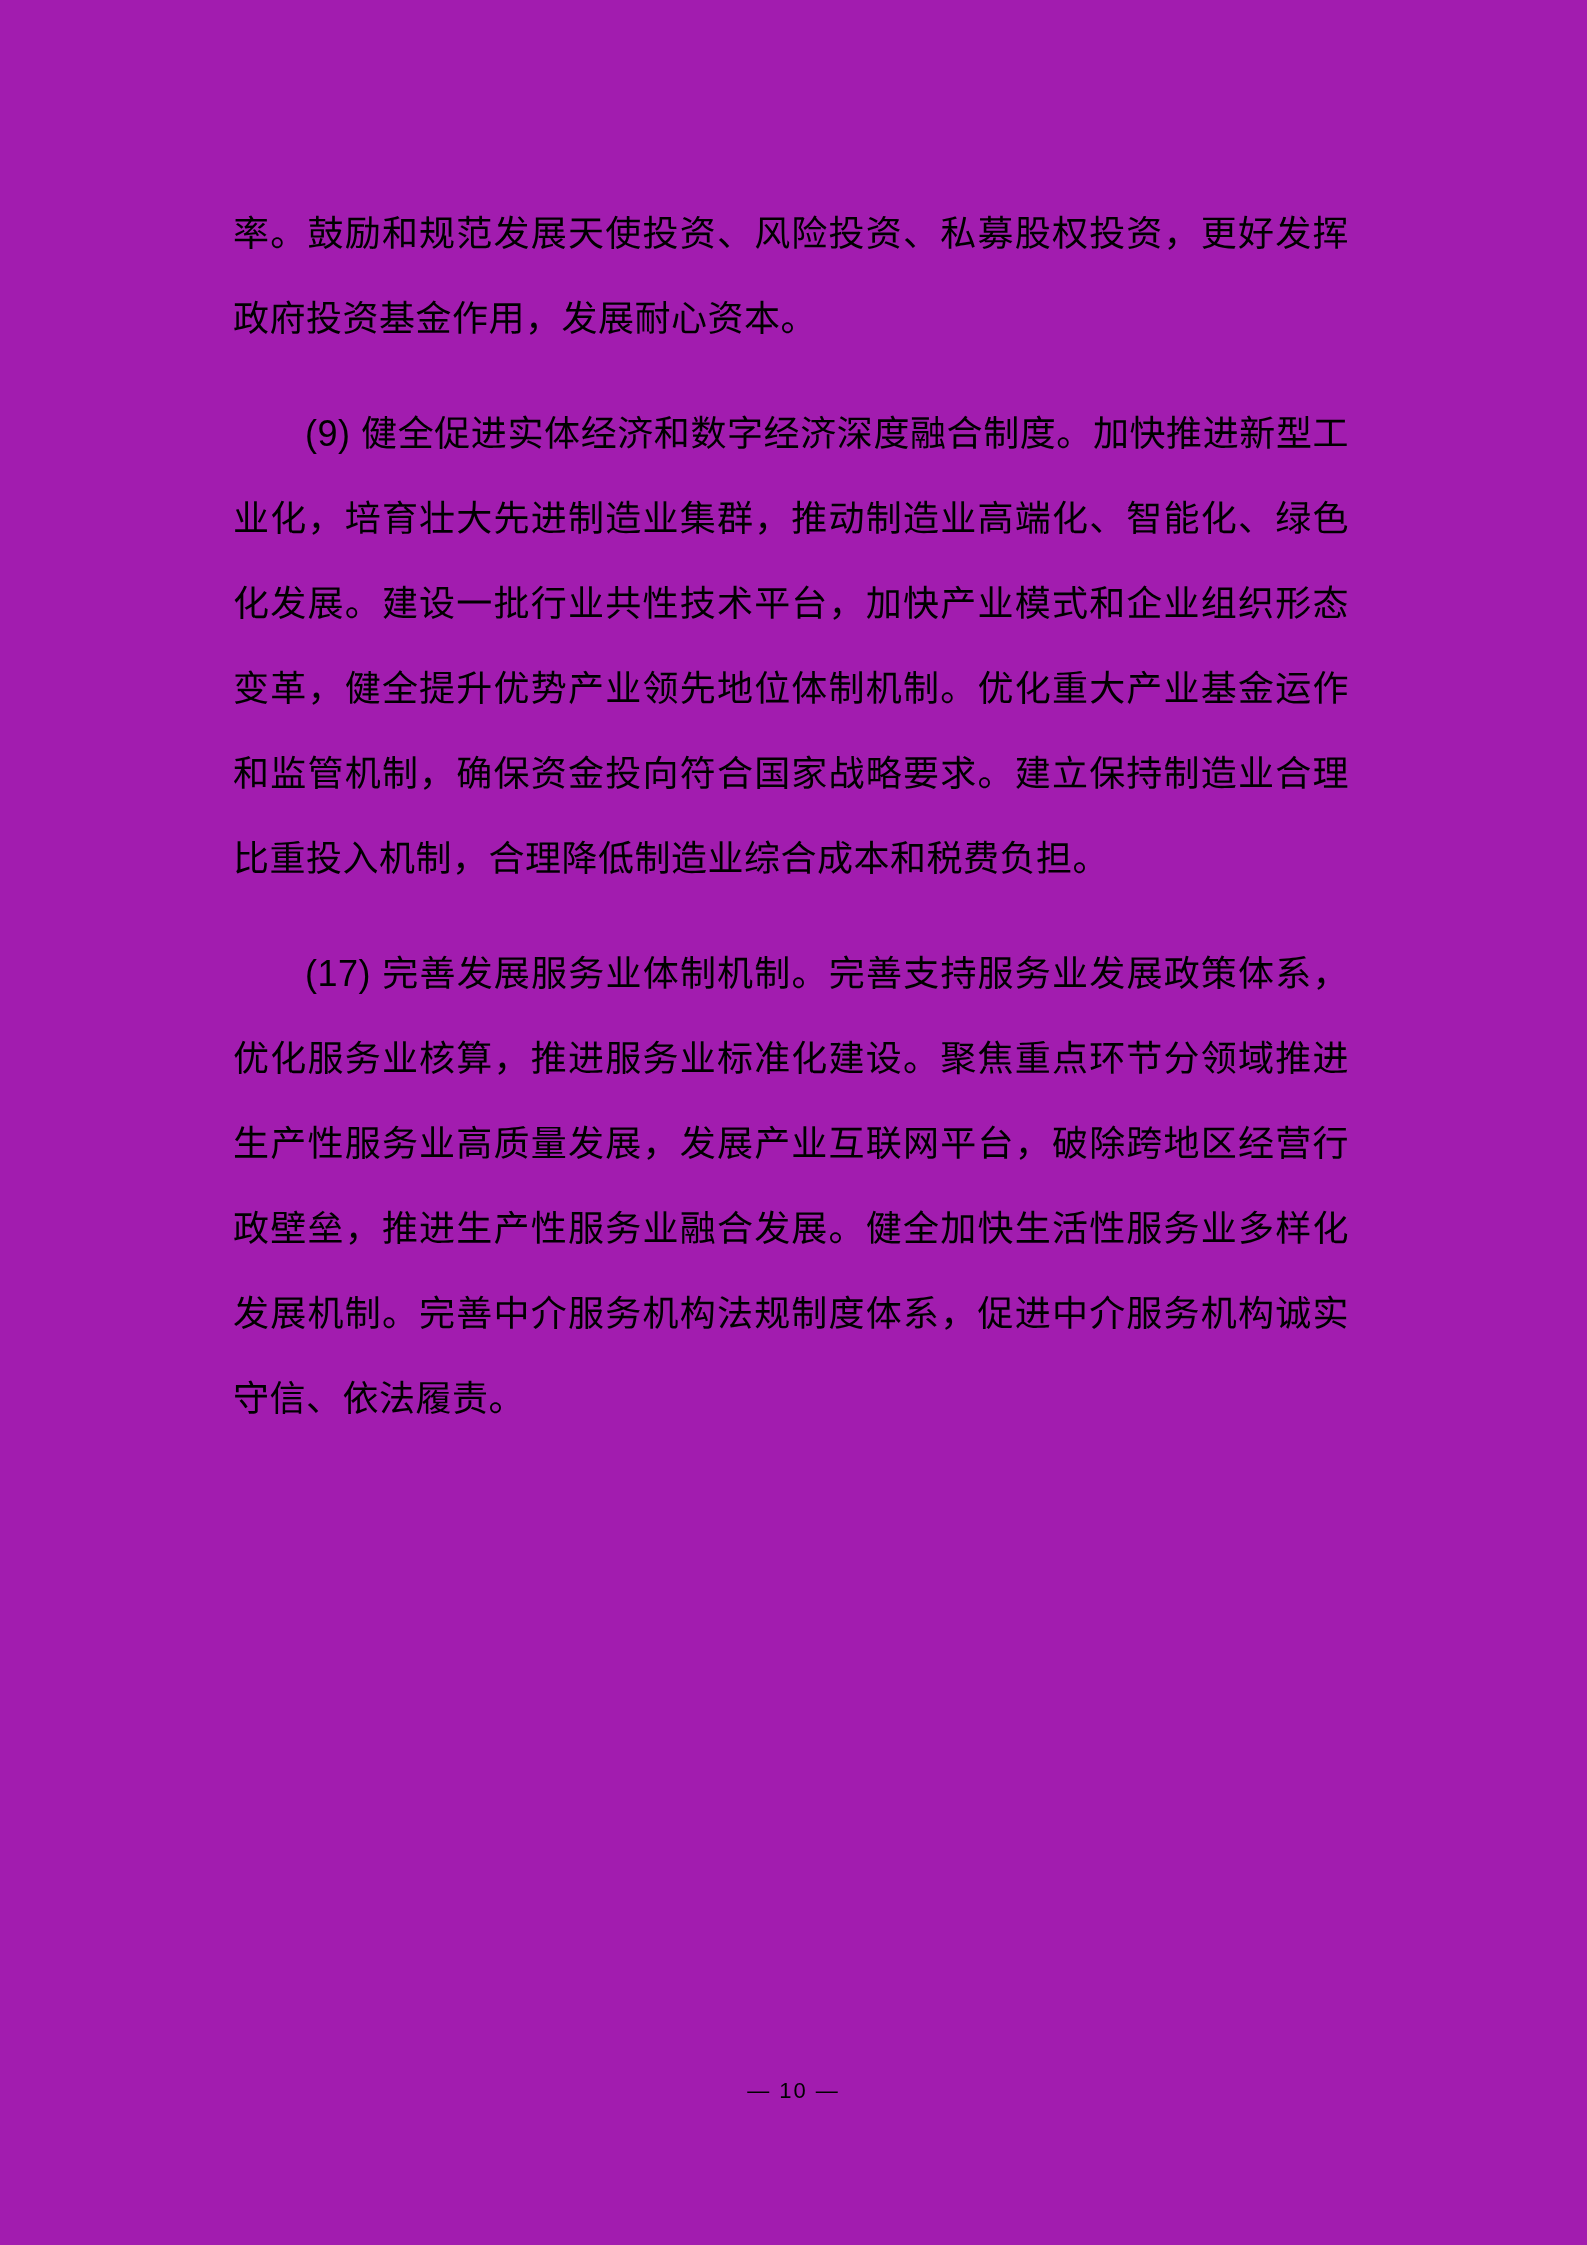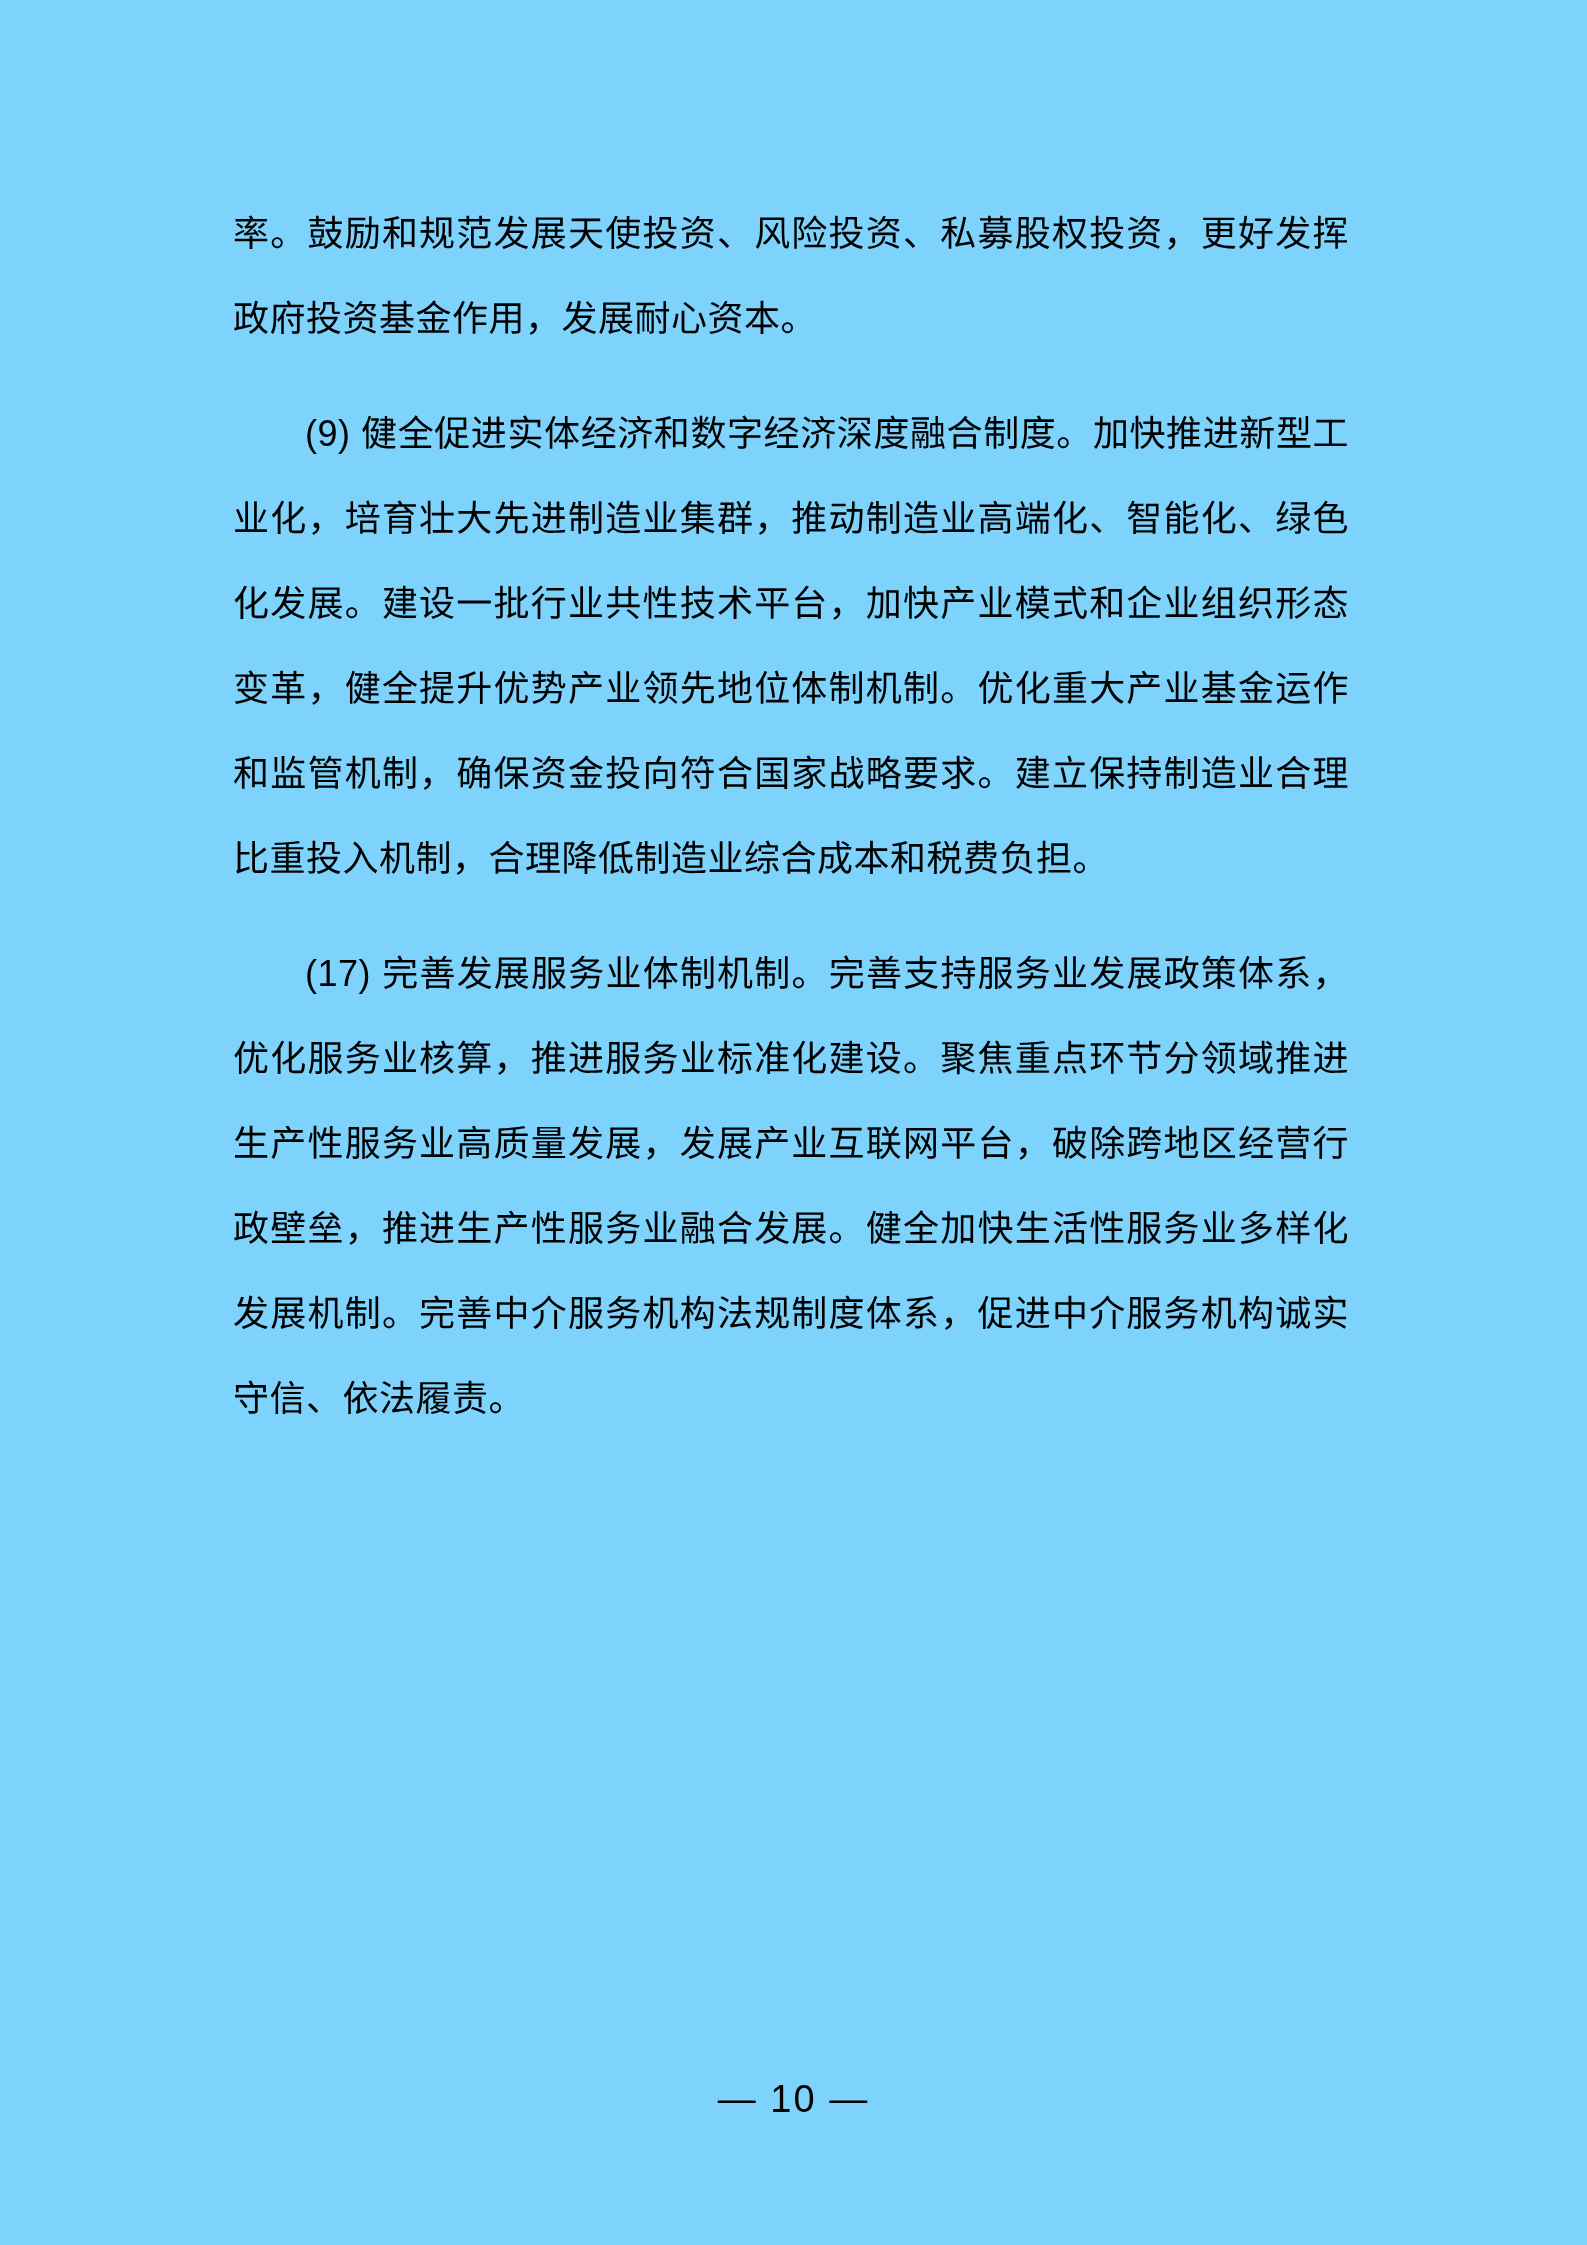--- a/index.html
+++ b/index.html
@@ -5,21 +5,21 @@
 <style>
   html, body {
     margin: 0;
     padding: 0;
     background: #ffffff;
   }
   .page {
     position: relative;
     width: 1587px;
     height: 2245px;
-    background: #7dd3fc;
+    background: #a21caf;
     color: #000000;
     font-family: "Liberation Sans", sans-serif;
     overflow: hidden;
   }
   .doc {
     position: absolute;
     left: 233px;
     top: 191px;
     width: 1116px;
   }
@@ -35,21 +35,21 @@
     text-indent: 2em;
   }
   .page-footer {
     position: absolute;
     top: 2078px;
     left: 0;
     width: 100%;
     text-align: center;
   }
   .page-number {
-    font-size: 38px;
+    font-size: 22px;
     letter-spacing: 2px;
     color: #000000;
   }
 </style>
 </head>
 <body>
 
 <div class="page">
   <main class="doc">
     <p class="para">率。鼓励和规范发展天使投资、风险投资、私募股权投资，更好发挥政府投资基金作用，发展耐心资本。</p>

